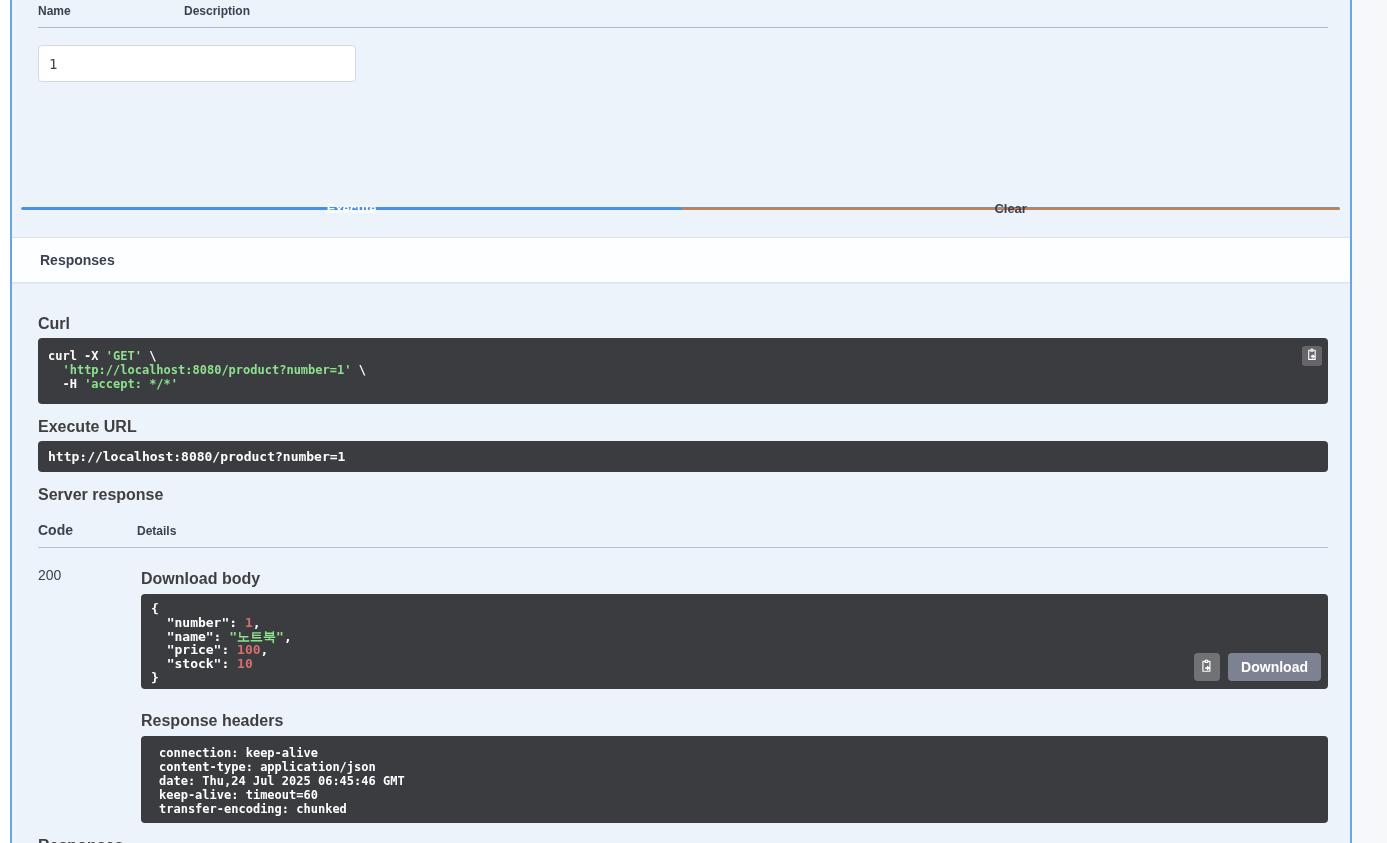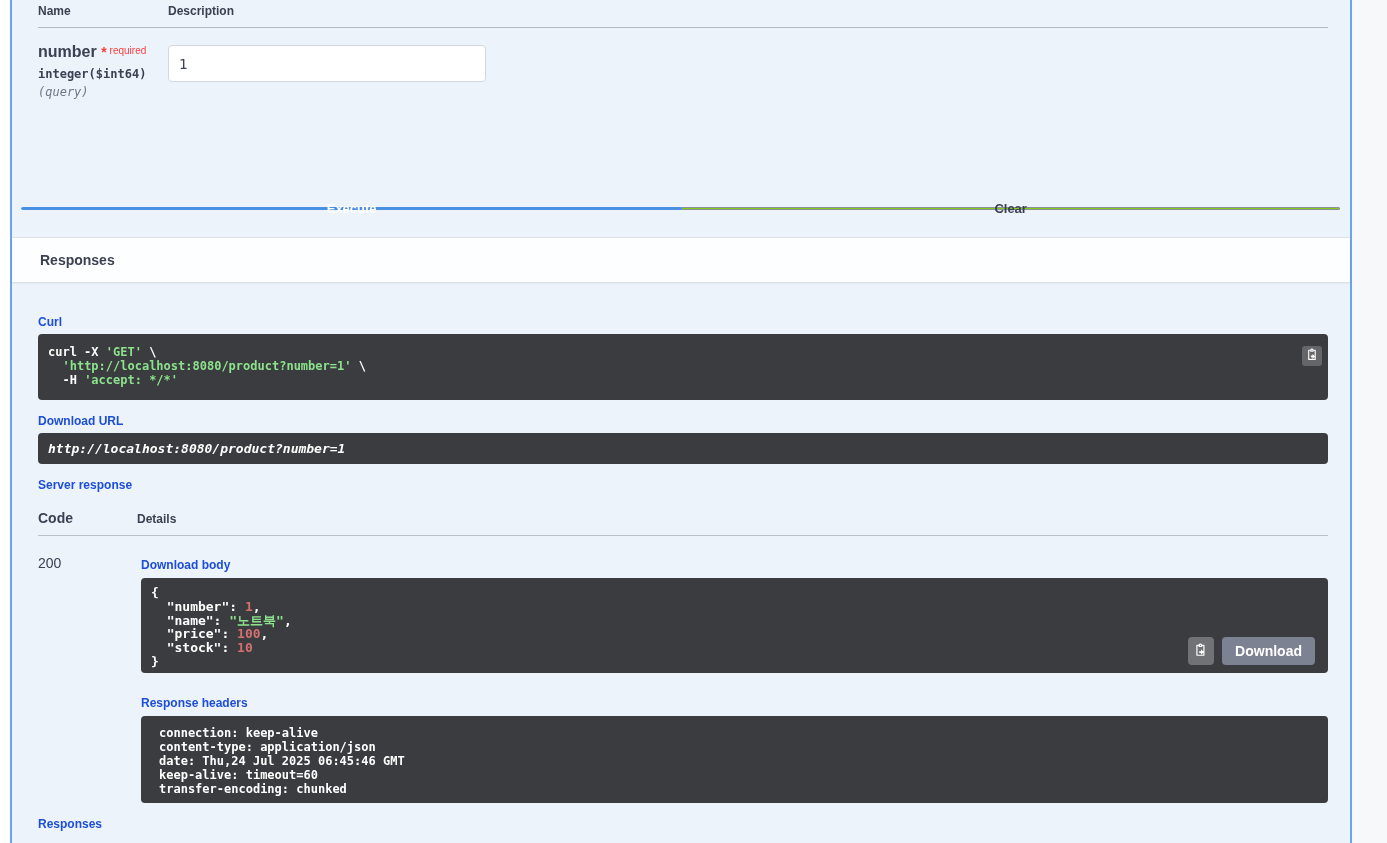--- a/index.html
+++ b/index.html
@@ -16,21 +16,21 @@
   .opblock {
     position: absolute; left: 10px; top: 0; width: 1342px; height: 860px;
     background: #ecf3fb;
     border-left: 2px solid #6ba5ec;
     border-right: 2px solid #6ba5ec;
   }
   .pad { padding-left: 26px; padding-right: 22px; }
 
   
   .tbl-head { display: flex; align-items: flex-start; padding-top: 4px; height: 28px;
-    border-bottom: 1px solid rgba(59,65,81,.32); }
+    border-bottom: 1px solid rgba(59,65,81,.32); gap: 16px; }
   .th { font-size: 12px; font-weight: bold; color: #3b4151; }
   .col-name { width: 130px; }
   .col-desc { flex: 1; }
   .param-row { display: flex; padding-top: 15px; height: 126px; }
   .param-name { font-size: 16px; font-weight: bold; display: inline; }
   .param-star { color: #f93e3e; font-weight: bold; font-size: 14px; }
   .param-required { color: #f93e3e; font-size: 10px; vertical-align: 3px; margin-left: 3px; }
   .param-type { font-family: "DejaVu Sans Mono", monospace; font-weight: bold; font-size: 12px; margin-top: 6px; }
   .param-in { font-family: "DejaVu Sans Mono", monospace; font-style: italic; font-size: 12px; color: #707785; margin-top: 4px; }
   .param-input {
@@ -39,51 +39,51 @@
     font-family: "DejaVu Sans Mono", monospace; font-size: 14px; color: #3b4151;
     padding: 0 10px; outline: none;
   }
 
   
   .exec-row { display: flex; margin: 29px 10px 0 9px; height: 27px; }
   .btn { font-size: 13px; font-weight: bold; text-align: center; cursor: pointer;
     display: flex; align-items: center; justify-content: center; margin-top: 24px; }
   .btn-execute { flex: 1.004; background: #4990e2; color: #ffffff;
     border: 1px solid #4990e2; border-radius: 4px 0 0 4px; }
-  .btn-clear { flex: 1; background: #84cc16; color: #3b4151;
+  .btn-clear { flex: 1; background: #f97316; color: #3b4151;
     border: 1px solid #8a8f98; border-left: none; border-radius: 0 4px 4px 0; }
 
   
   .section-header {
     margin-top: 27px; height: 45px; background: rgba(255,255,255,.86);
     border-top: 1px solid rgba(59,65,81,.15);
     box-shadow: 0 1px 2px rgba(0,0,0,.10);
     display: flex; align-items: center; padding-left: 28px;
   }
   .section-header .title { font-size: 14px; font-weight: bold; color: #3b4151; }
 
   .responses-inner { padding-top: 33px; }
-  .mini-label { font-size: 12px; font-weight: bold; color: #1d4ed8; }
+  .mini-label { font-size: 16px; font-weight: bold; color: #404040; }
 
   pre.codeblock {
     background: #3b3c40; border-radius: 4px; color: #ffffff;
     font-family: "DejaVu Sans Mono", monospace; font-weight: bold;
     position: relative; white-space: pre; overflow: hidden;
   }
   .curl-block { margin-top: 5px; height: 66px; padding: 11px 10px; font-size: 12px; line-height: 14px; }
-  .url-block  { margin-top: 5px; height: 31px; padding: 8px 10px; font-size: 13px; line-height: 15px; font-style: italic; }
+  .url-block  { margin-top: 5px; height: 31px; padding: 8px 10px; font-size: 13px; line-height: 15px; }
   .body-block { margin-top: 6px; height: 95px; padding: 8px 10px; font-size: 13px; line-height: 13.8px; }
   .hdrs-block { margin-top: 6px; height: 87px; padding: 10px 18px; font-size: 12px; line-height: 14px; }
 
   .copy-btn {
     position: absolute; right: 8px; bottom: 7px; width: 20px; height: 20px;
     background: rgba(255,255,255,.22); border: none; border-radius: 3px;
     display: flex; align-items: center; justify-content: center; cursor: pointer;
   }
-  .body-actions { position: absolute; right: 13px; bottom: 8px; display: flex; gap: 8px; }
+  .body-actions { position: absolute; right: 7px; bottom: 8px; display: flex; gap: 8px; }
   .copy-btn-lg { position: static; width: 26px; height: 28px; background: rgba(255,255,255,.28);
     border: none; border-radius: 4px; display: flex; align-items: center; justify-content: center; cursor: pointer; }
   .download-btn {
     height: 28px; padding: 0 13px; background: #7d8293; color: #ffffff;
     font-family: "Liberation Sans", sans-serif; font-size: 14px; font-weight: bold;
     border: none; border-radius: 4px; cursor: pointer;
   }
 
   .spaced { margin-top: 14px; }
   .code-details-head { display: flex; align-items: flex-end; margin-top: 14px; height: 30px;
@@ -108,28 +108,20 @@
 <div class="right-gutter"></div>
 
 <div class="opblock">
 
   <div class="pad">
     <div class="tbl-head">
       <div class="th col-name">Name</div>
       <div class="th col-desc">Description</div>
     </div>
     <div class="param-row">
-      <div class="col-name">
-        <div>
-          <span class="param-name">number</span>
-          <span class="param-star">*</span><span class="param-required">required</span>
-        </div>
-        <div class="param-type">integer($int64)</div>
-        <div class="param-in">(query)</div>
-      </div>
       <div class="col-desc">
         <input class="param-input" type="text" value="1" style="">
       </div>
     </div>
   </div>
 
   <div class="exec-row">
     <div class="btn btn-execute">Execute</div>
     <div class="btn btn-clear">Clear</div>
   </div>
@@ -143,21 +135,21 @@
     <div class="mini-label">Curl</div>
     <pre class="codeblock curl-block"><div><span style="color: rgb(255, 255, 255);">curl -X </span><span style="color: rgb(140, 226, 140);">'GET'</span><span style="color: rgb(255, 255, 255);"> \</span></div><div><span style="color: rgb(255, 255, 255);">  </span><span style="color: rgb(140, 226, 140);">'http://localhost:8080/product?number=1'</span><span style="color: rgb(255, 255, 255);"> \</span></div><div><span style="color: rgb(255, 255, 255);">  -H </span><span style="color: rgb(140, 226, 140);">'accept: */*'</span></div></pre>
     <button class="copy-btn" style="position:absolute; left:1290px; top:346px;">
       <span>
         <svg width="13" height="13" viewBox="0 0 24 24">
             <path fill="#ffffff" d="M17 3h-3.2A3 3 0 0 0 8 3H5a1 1 0 0 0-1 1v17a1 1 0 0 0 1 1h12a1 1 0 0 0 1-1V4a1 1 0 0 0-1-1zm-6 0a1 1 0 1 1 0 2 1 1 0 0 1 0-2zm5 17H6V5h2v2h6V5h2v15zm-4-9v3H9v3h3v3l5-4.5L12 11z"></path>
           </svg>
       </span>
     </button>
 
-    <div class="mini-label spaced">Download URL</div>
+    <div class="mini-label spaced">Execute URL</div>
     <pre class="codeblock url-block">http://localhost:8080/product?number=1</pre>
 
     <div class="mini-label spaced">Server response</div>
 
     <div class="code-details-head">
       <div class="col-code h-code">Code</div>
       <div class="h-details">Details</div>
     </div>
 
     <div class="resp-row">

